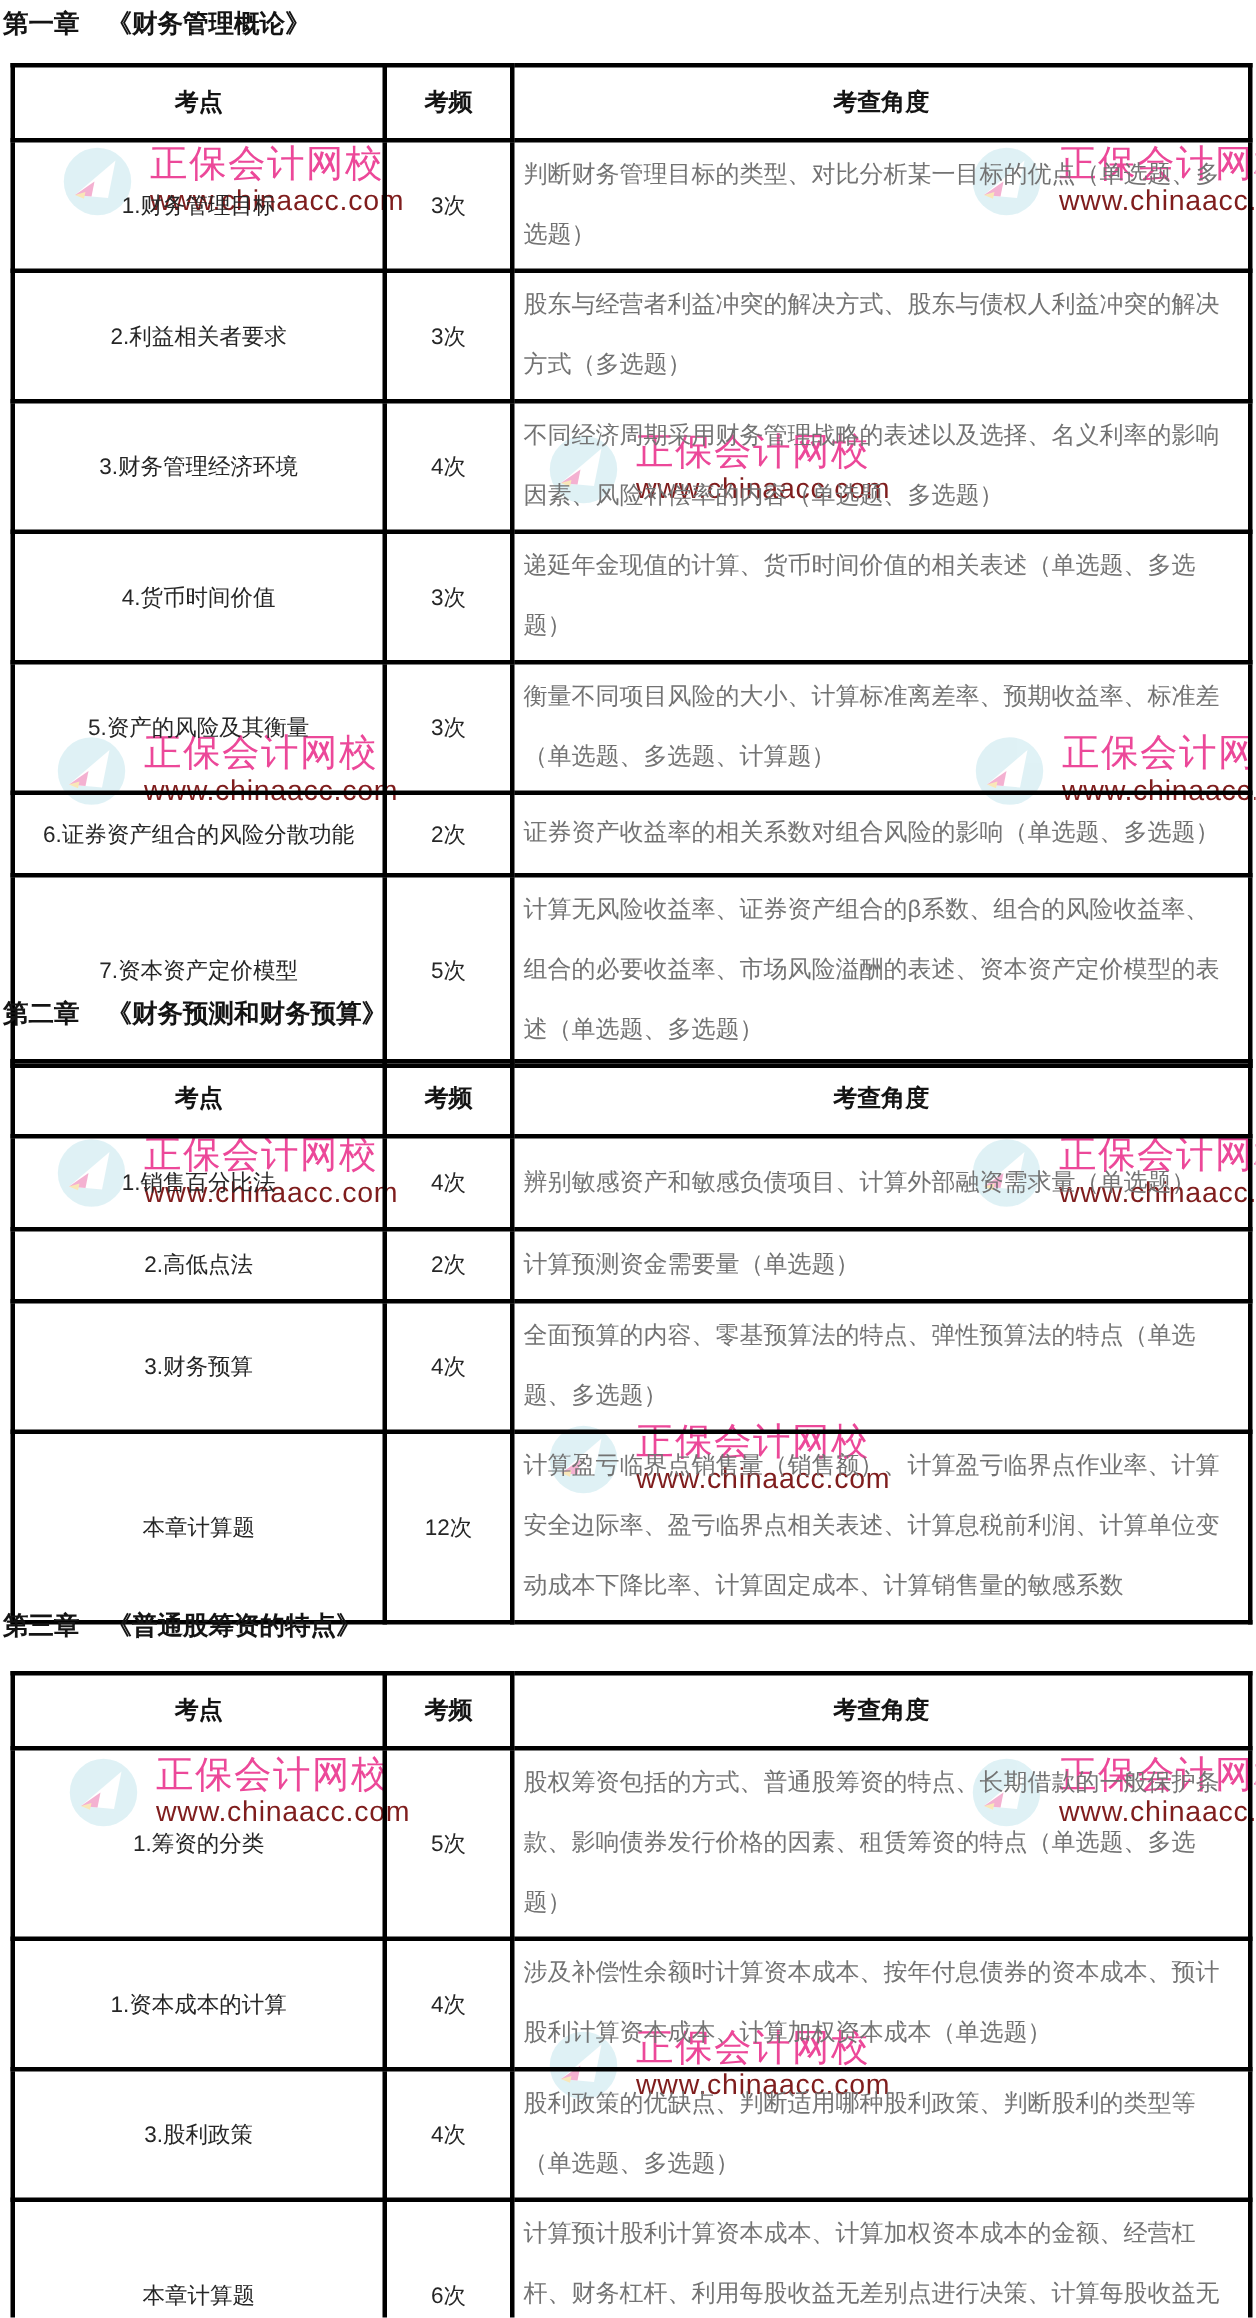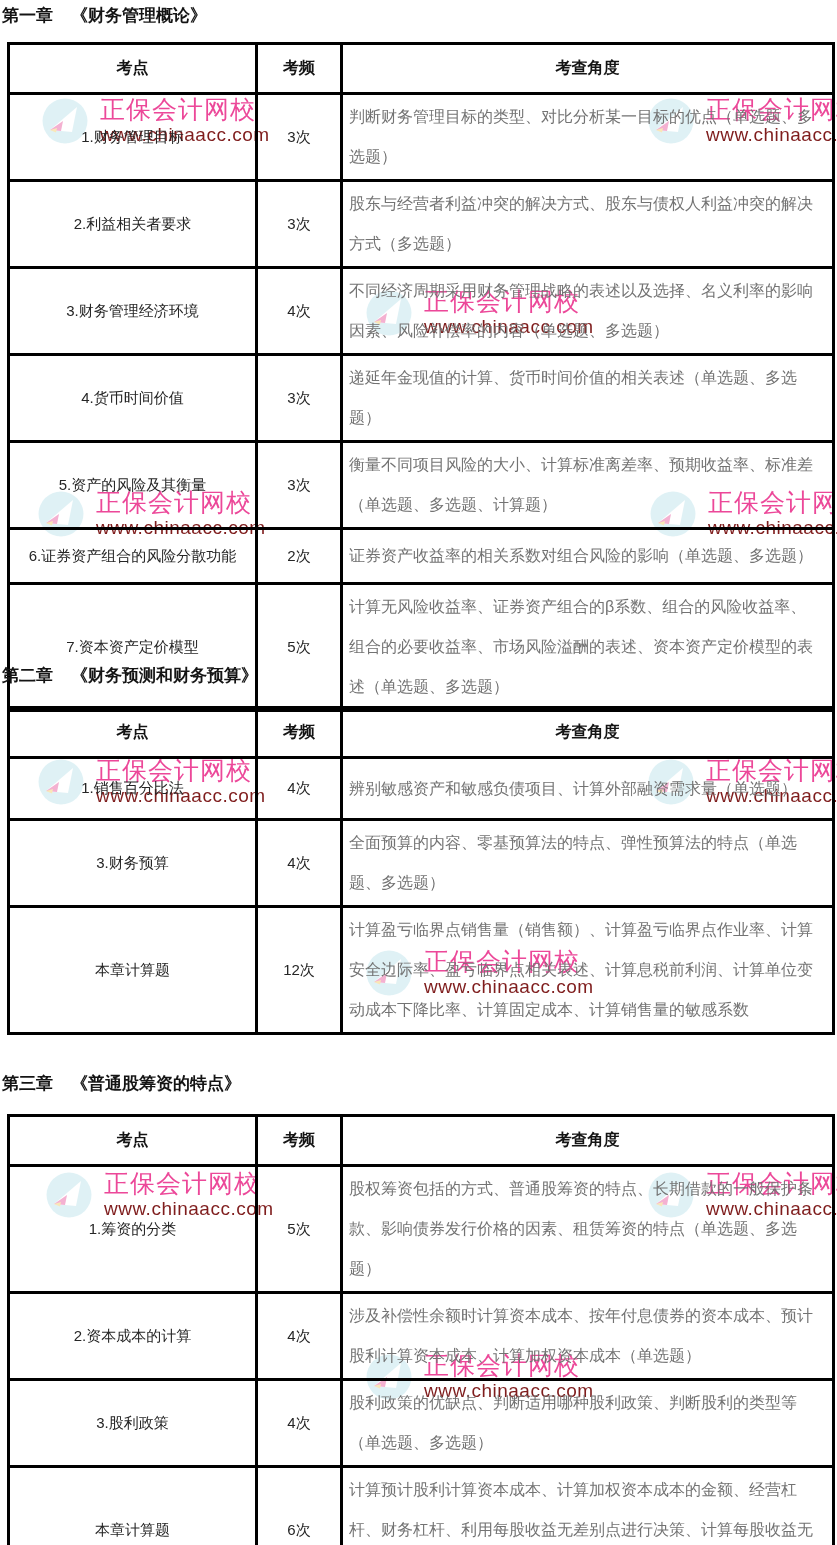--- a/index.html
+++ b/index.html
@@ -249,20 +249,25 @@
       <tr style="height:50px">
     <th>考点</th>
     <th>考频</th>
     <th>考查角度</th>
   </tr>
   <tr style="height:62px">
     <td class="topic">1.销售百分比法</td>
     <td class="freq">4次</td>
     <td class="angle">辨别敏感资产和敏感负债项目、计算外部融资需求量（单选题）</td>
   </tr>
+  <tr style="height:48px">
+    <td class="topic">2.高低点法</td>
+    <td class="freq">2次</td>
+    <td class="angle">计算预测资金需要量（单选题）</td>
+  </tr>
   <tr style="height:84px">
     <td class="topic">3.财务预算</td>
     <td class="freq">4次</td>
     <td class="angle">全面预算的内容、零基预算法的特点、弹性预算法的特点（单选题、多选题）</td>
   </tr>
   <tr style="height:112px">
     <td class="topic">本章计算题</td>
     <td class="freq">12次</td>
     <td class="angle">计算盈亏临界点销售量（销售额）、计算盈亏临界点作业率、计算安全边际率、盈亏临界点相关表述、计算息税前利润、计算单位变动成本下降比率、计算固定成本、计算销售量的敏感系数</td>
   </tr>
@@ -284,21 +289,21 @@
     <th>考点</th>
     <th>考频</th>
     <th>考查角度</th>
   </tr>
   <tr style="height:85px">
     <td class="topic">1.筹资的分类</td>
     <td class="freq">5次</td>
     <td class="angle">股权筹资包括的方式、普通股筹资的特点、长期借款的一般保护条款、影响债券发行价格的因素、租赁筹资的特点（单选题、多选题）</td>
   </tr>
   <tr style="height:85px">
-    <td class="topic">2.资本成本的计算</td>
+    <td class="topic">1.资本成本的计算</td>
     <td class="freq">4次</td>
     <td class="angle">涉及补偿性余额时计算资本成本、按年付息债券的资本成本、预计股利计算资本成本、计算加权资本成本（单选题）</td>
   </tr>
   <tr style="height:85px">
     <td class="topic">3.股利政策</td>
     <td class="freq">4次</td>
     <td class="angle">股利政策的优缺点、判断适用哪种股利政策、判断股利的类型等（单选题、多选题）</td>
   </tr>
   <tr style="height:121px">
     <td class="topic">本章计算题</td>

